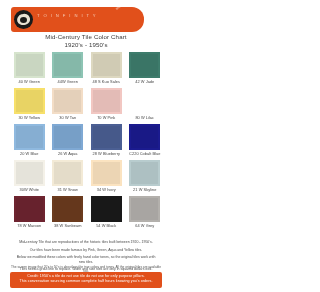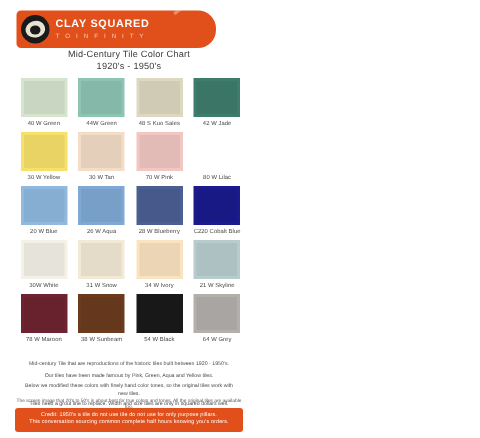--- a/index.html
+++ b/index.html
@@ -213,21 +213,20 @@
 <body>
 
 <div class="logo-banner">
   <div class="logo-swoosh"></div>
   <div class="logo-swoosh2"></div>
   <div class="logo-mark">
     <div class="swirl"></div>
     <div class="swirl-in"></div>
   </div>
   <div class="logo-text">
-    <div class="logo-line1">CLAY SQUARED</div>
     <div class="logo-line2">T O   I N F I N I T Y</div>
   </div>
 </div>
 
 <div class="chart-title">Mid-Century Tile Color Chart</div>
 <div class="chart-subtitle">1920's - 1950's</div>
 
 <div class="grid" id="swatch-grid">
     <div class="cell">
       <div class="swatch" style="background: rgb(214, 228, 205);">

